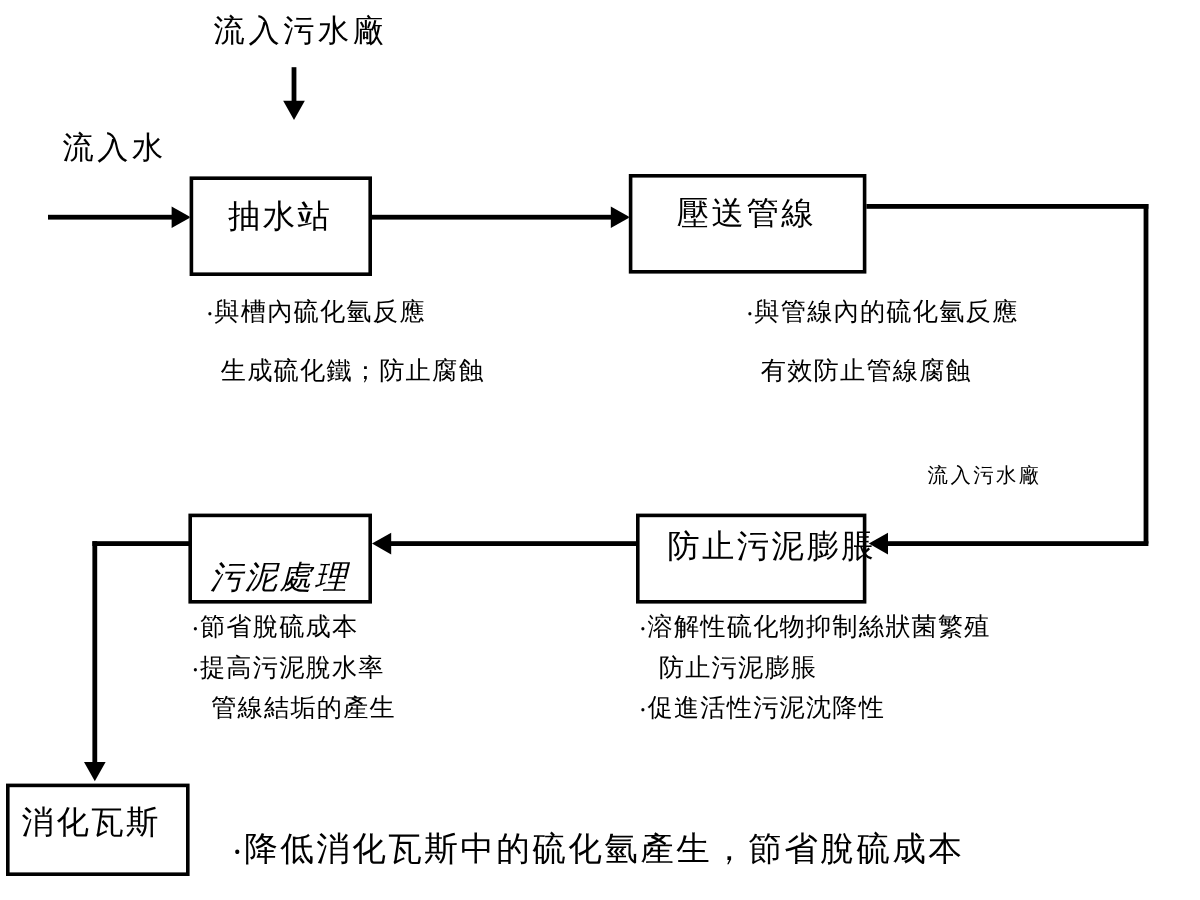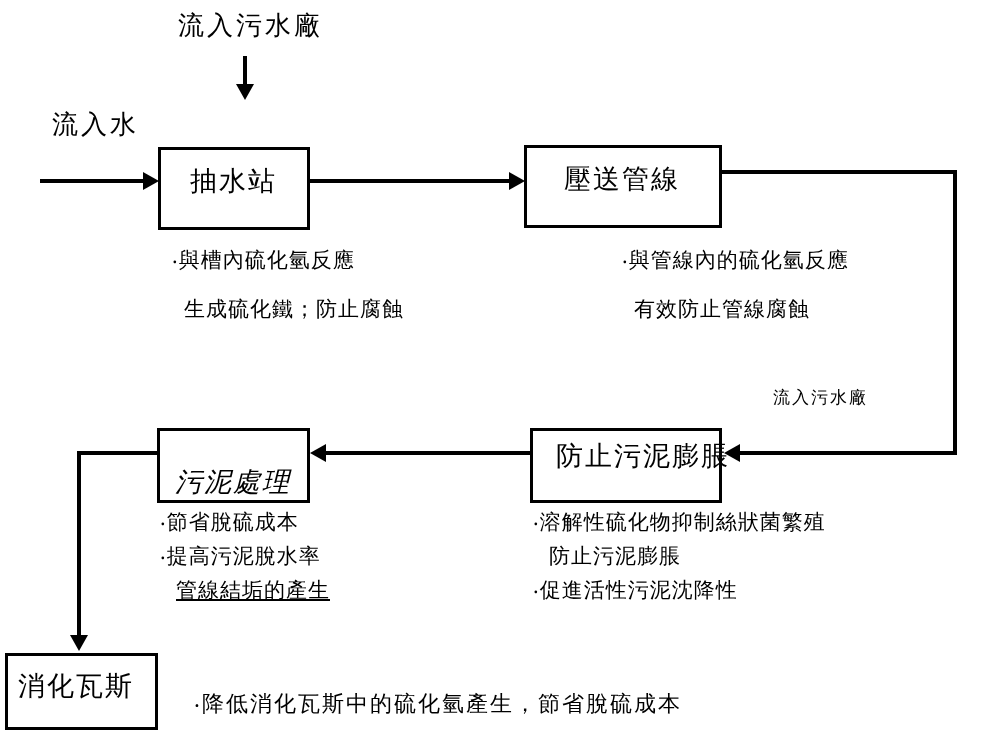--- a/index.html
+++ b/index.html
@@ -139,21 +139,21 @@
 
   <div class="note-block" style="left:533px; top:512px;">
     <span class="note-line" style="display:block;">‧溶解性硫化物抑制絲狀菌繁殖</span>
     <span class="note-line" style="display:block; margin-top:13px; margin-left:16px;">防止污泥膨脹</span>
     <span class="note-line" style="display:block; margin-top:13px;">‧促進活性污泥沈降性</span>
   </div>
 
   <div class="note-block" style="left:160px; top:512px;">
     <span class="note-line" style="display:block;">‧節省脫硫成本</span>
     <span class="note-line" style="display:block; margin-top:13px;">‧提高污泥脫水率</span>
-    <span class="note-line" style="display:block; margin-top:13px; margin-left:16px;text-decoration:underline;">管線結垢的產生</span>
+    <span class="note-line" style="display:block; margin-top:13px; margin-left:16px;">管線結垢的產生</span>
   </div>
 
   <div class="node-box" style="left:5px; top:653px; width:153px; height:77px;"></div>
   <div class="node-label" style="left:18px; top:672px;">消化瓦斯</div>
 
-  <div class="free-text" style="left:178px; top:690px; font-size:22px; letter-spacing:2px;">‧降低消化瓦斯中的硫化氫產生，節省脫硫成本</div>
+  <div class="free-text" style="left:178px; top:690px; font-size:28px; letter-spacing:2px;">‧降低消化瓦斯中的硫化氫產生，節省脫硫成本</div>
 
 </div>
 
 </body></html>

